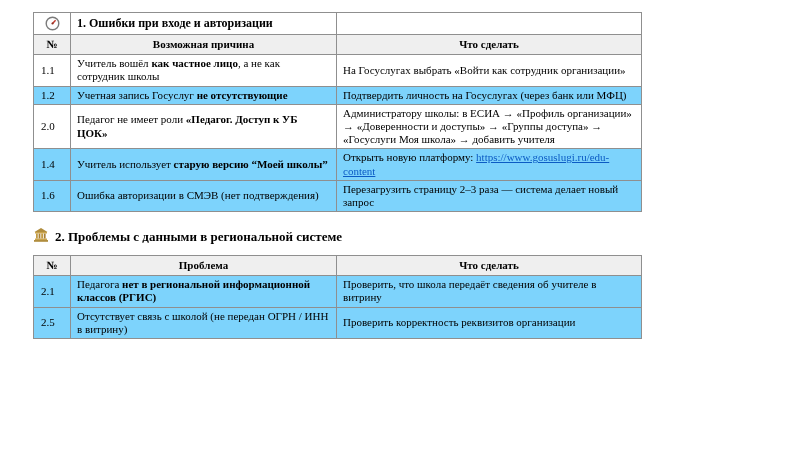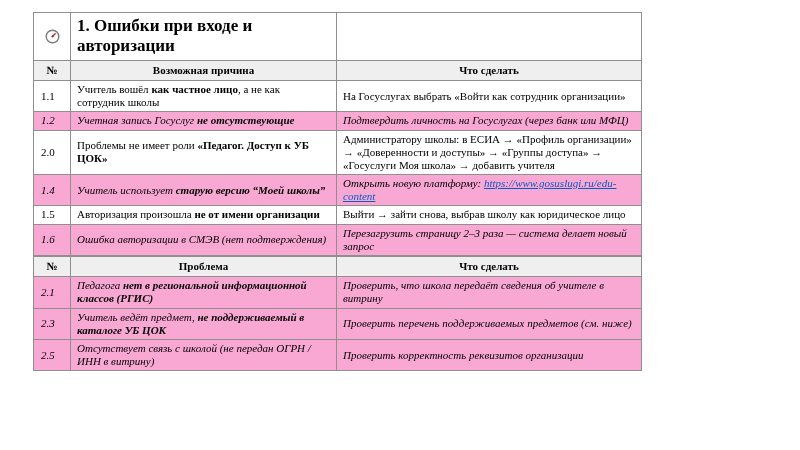--- a/index.html
+++ b/index.html
@@ -9,25 +9,25 @@
   }
   .page{padding:12px 0 0 33px;}
   table{
     border-collapse:collapse;table-layout:fixed;width:608px;
     font-size:11px;line-height:1.2;
   }
   td,th{border:1px solid #8f8f8f;padding:2px 6px;vertical-align:middle;word-wrap:break-word;}
   col.c-num{width:37px;}
   col.c-cause{width:266px;}
   col.c-act{width:305px;}
-  .section-row td{font-weight:bold;font-size:17px;padding:3px 6px;background:#fff;}
+  .section-row td{font-weight:bold;font-size:12px;padding:3px 6px;background:#fff;}
   .icon-cell{text-align:center;padding:1px 2px;}
   .head-row th{background:#efefef;font-weight:bold;text-align:center;font-size:11px;padding:3px 6px;}
   td.num{text-align:left;padding-left:7px;margin-left:31px;}
-  tr.shade td{background:#f9a8d4;font-style:italic;}
+  tr.shade td{background:#7dd3fc;}
   .b{font-weight:bold;}
   a.link{color:#0b5bc4;text-decoration:underline;cursor:pointer;}
   .sec2{
     margin:16px 0 9px 0;font-weight:bold;font-size:13px;
     display:flex;align-items:center;gap:6px;
   }
   svg{display:block;}
   .sec2 svg{display:inline-block;}
 </style>
 </head>
@@ -65,41 +65,51 @@
           <td><span>Учитель вошёл </span><span class="b">как частное лицо</span><span>, а не как сотрудник школы</span></td>
           <td><span>На Госуслугах выбрать «Войти как сотрудник организации»</span></td>
         </tr>
         <tr class="shade">
           <td class="num">1.2</td>
           <td><span>Учетная запись Госуслуг </span><span class="b">не отсутствующие</span></td>
           <td><span>Подтвердить личность на Госуслугах (через банк или МФЦ)</span></td>
         </tr>
         <tr>
           <td class="num">2.0</td>
-          <td><span>Проблемы не имеет роли </span><span class="b">«Педагог. Доступ к УБ ЦОК»</span></td>
+          <td><span>Педагог не имеет роли </span><span class="b">«Педагог. Доступ к УБ ЦОК»</span></td>
           <td><span>Администратору школы: в ЕСИА → «Профиль организации» → «Доверенности и доступы» → «Группы доступа» → «Госуслуги Моя школа» → добавить учителя</span></td>
         </tr>
         <tr class="shade">
           <td class="num">1.4</td>
           <td><span>Учитель использует </span><span class="b">старую версию “Моей школы”</span></td>
           <td><span>Открыть новую платформу: </span><a class="link" href="#">https://www.gosuslugi.ru/edu-content</a></td>
-        </tr>
-        <tr>
-          <td class="num">1.5</td>
-          <td><span>Авторизация произошла </span><span class="b">не от имени организации</span></td>
-          <td><span>Выйти → зайти снова, выбрав школу как юридическое лицо</span></td>
         </tr>
         <tr class="shade">
           <td class="num">1.6</td>
           <td><span>Ошибка авторизации в СМЭВ (нет подтверждения)</span></td>
           <td><span>Перезагрузить страницу 2–3 раза — система делает новый запрос</span></td>
         </tr>
       </tbody>
   </table>
 
+  <div class="sec2">
+    <span>
+      <svg width="16" height="14" viewBox="0 0 16 14">
+        <rect x="1" y="12" width="14" height="1.8" fill="#b08d3e"></rect>
+        <rect x="2" y="10.5" width="12" height="1.5" fill="#caa44e"></rect>
+        <rect x="3" y="5.5" width="1.8" height="5" fill="#c19a43"></rect>
+        <rect x="5.6" y="5.5" width="1.8" height="5" fill="#a87f33"></rect>
+        <rect x="8.2" y="5.5" width="1.8" height="5" fill="#c19a43"></rect>
+        <rect x="10.8" y="5.5" width="1.8" height="5" fill="#a87f33"></rect>
+        <rect x="2" y="4" width="12" height="1.5" fill="#caa44e"></rect>
+        <path d="M8 0 L14.5 4 L1.5 4 Z" fill="#b08d3e"></path>
+      </svg>
+    </span>
+    <span>2. Проблемы с данными в региональной системе</span>
+  </div>
 
   <table>
     <colgroup>
         <col class="c-num">
         <col class="c-cause">
         <col class="c-act">
       </colgroup>
     <tbody>
       <tr class="head-row">
         <th>№</th>
@@ -107,25 +117,20 @@
         <th>Что сделать</th>
       </tr>
     </tbody>
     <tbody>
         <tr class="shade">
           <td class="num">2.1</td>
           <td><span>Педагога </span><span class="b">нет в региональной информационной классов (РГИС)</span></td>
           <td><span>Проверить, что школа передаёт сведения об учителе в витрину</span></td>
         </tr>
         <tr class="shade">
-          <td class="num">2.3</td>
-          <td><span>Учитель ведёт предмет, </span><span class="b">не поддерживаемый в каталоге УБ ЦОК</span></td>
-          <td><span>Проверить перечень поддерживаемых предметов (см. ниже)</span></td>
-        </tr>
-        <tr class="shade">
           <td class="num">2.5</td>
           <td><span>Отсутствует связь с школой (не передан ОГРН / ИНН в витрину)</span></td>
           <td><span>Проверить корректность реквизитов организации</span></td>
         </tr>
       </tbody>
   </table>
 
 </div>
 
 </body></html>

